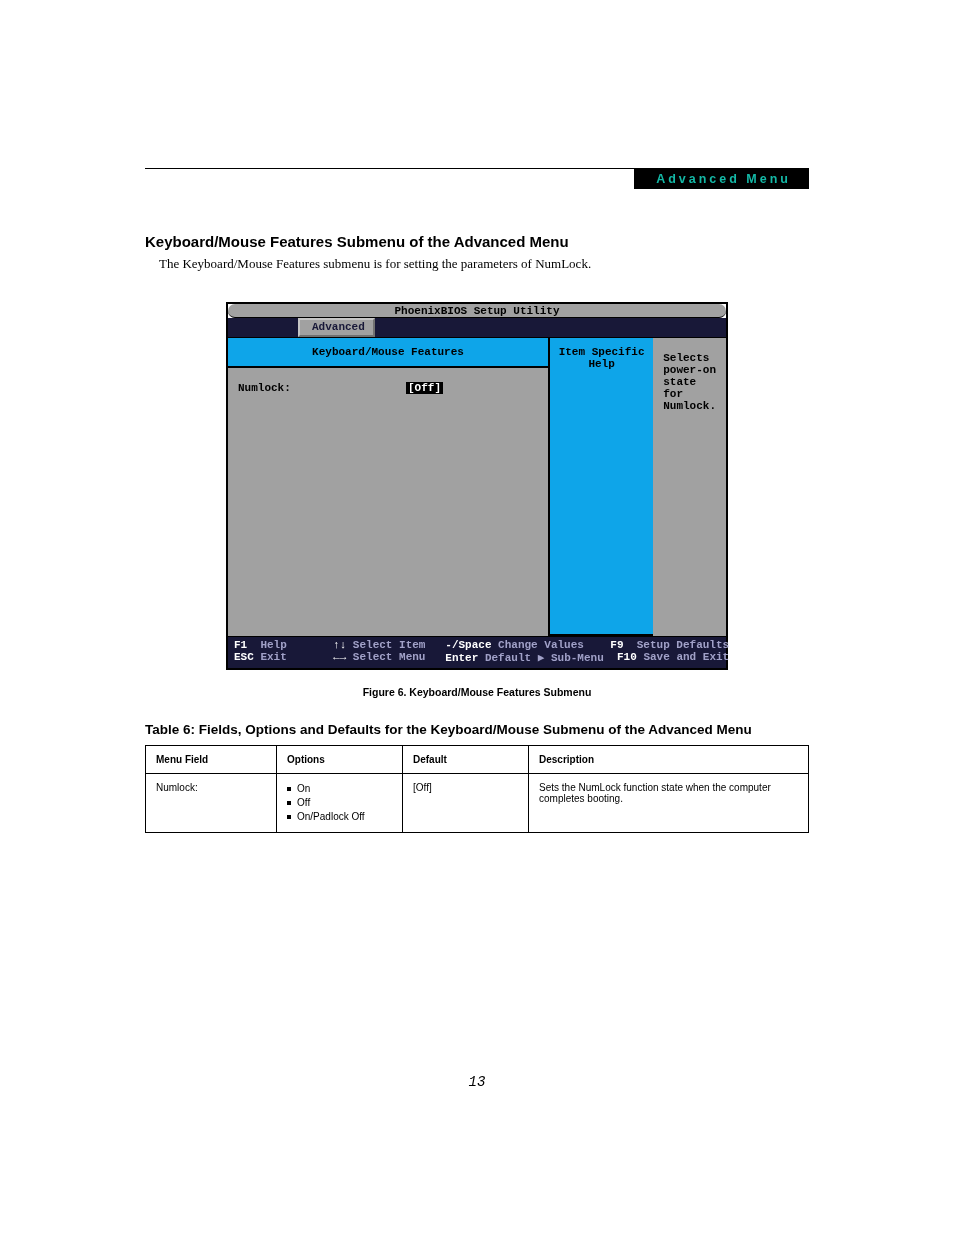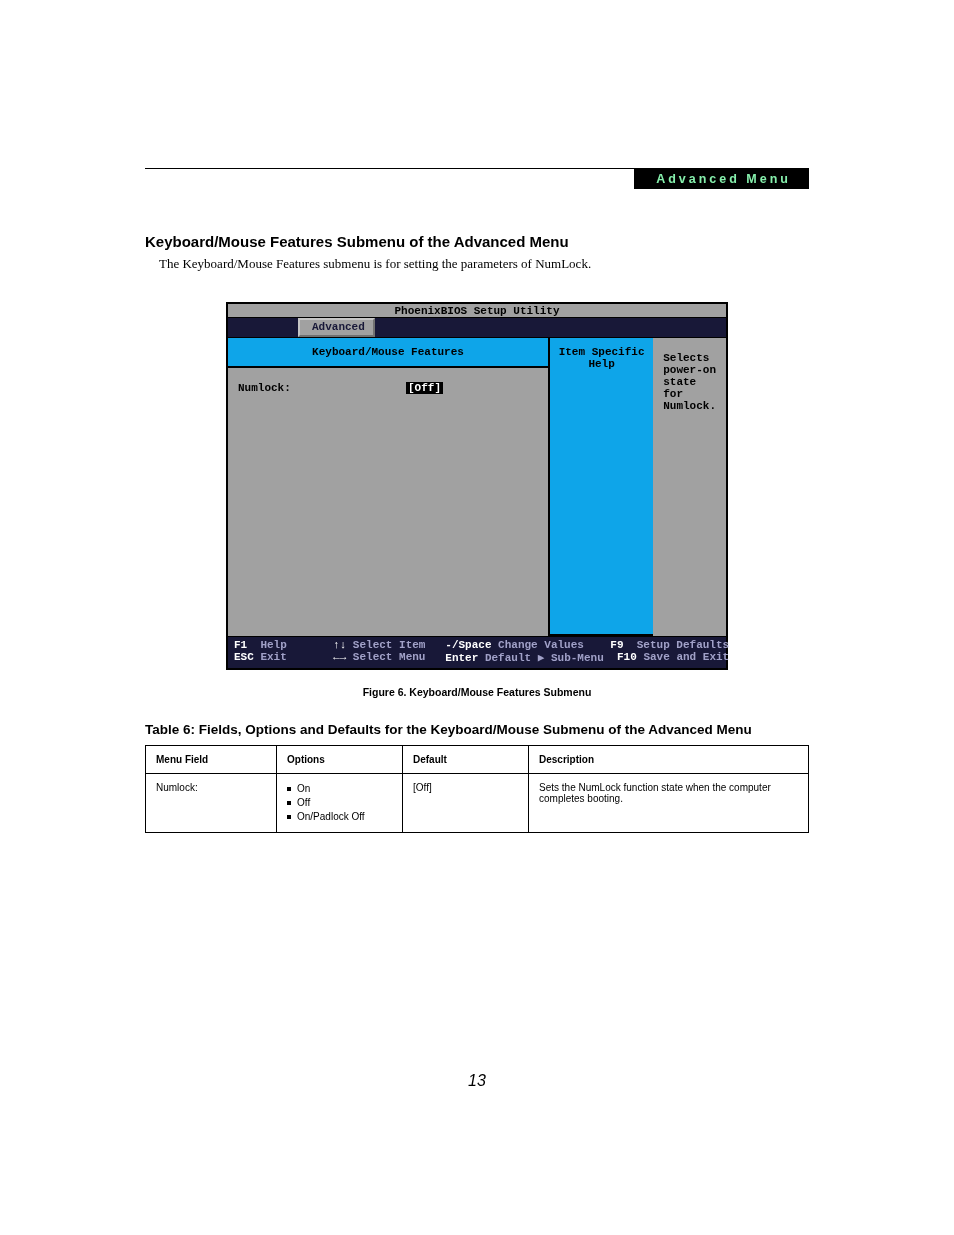--- a/index.html
+++ b/index.html
@@ -16,21 +16,21 @@
     position: relative;
   }
   .topline {
     border-top: 1.5px solid #000;
     display: flex;
     justify-content: flex-end;
     margin-bottom: 44px;
   }
   .topline .bar {
     background: #000;
-    color: #86efac;
+    color: #14b8a6;
     font-size: 12.5px;
     font-weight: bold;
     letter-spacing: 3px;
     padding: 3px 18px 3px 22px;
     font-family: Arial, Helvetica, sans-serif;
   }
   h2.section-title {
     font-size: 15px;
     font-weight: bold;
     margin: 8px 0 6px 0;
@@ -49,20 +49,21 @@
     font-family: "Courier New", monospace;
     font-size: 11px;
     color: #000;
   }
   .bios .title {
     background: #a1a1a1;
     text-align: center;
     font-weight: bold;
     padding: 1px 0 0 0;
     border-bottom: 1px solid #000;
+    border-radius: 7px;
   }
   .bios .menurow {
     background: #181838;
     display: flex;
     color: #fff;
     border-bottom: 1px solid #000;
   }
   .bios .menurow .tab {
     background: #a1a1a1;
     color: #181838;
@@ -169,22 +170,22 @@
   .col-menu    { width: 110px; }
   .col-options { width: 105px; }
   .col-default { width: 105px; }
   .pagenum {
     position: absolute;
     bottom: 145px;
     left: 0;
     width: 100%;
     text-align: center;
     font-style: italic;
-    font-size: 16px;
-    font-family: Liberation Sans, sans-serif;
+    font-size: 14px;
+    font-family: Liberation Mono, monospace;
   }
 </style>
 </head>
 <body>
 
 <div class="page">
 
   <div class="topline">
     <div class="bar">Advanced Menu</div>
   </div>

